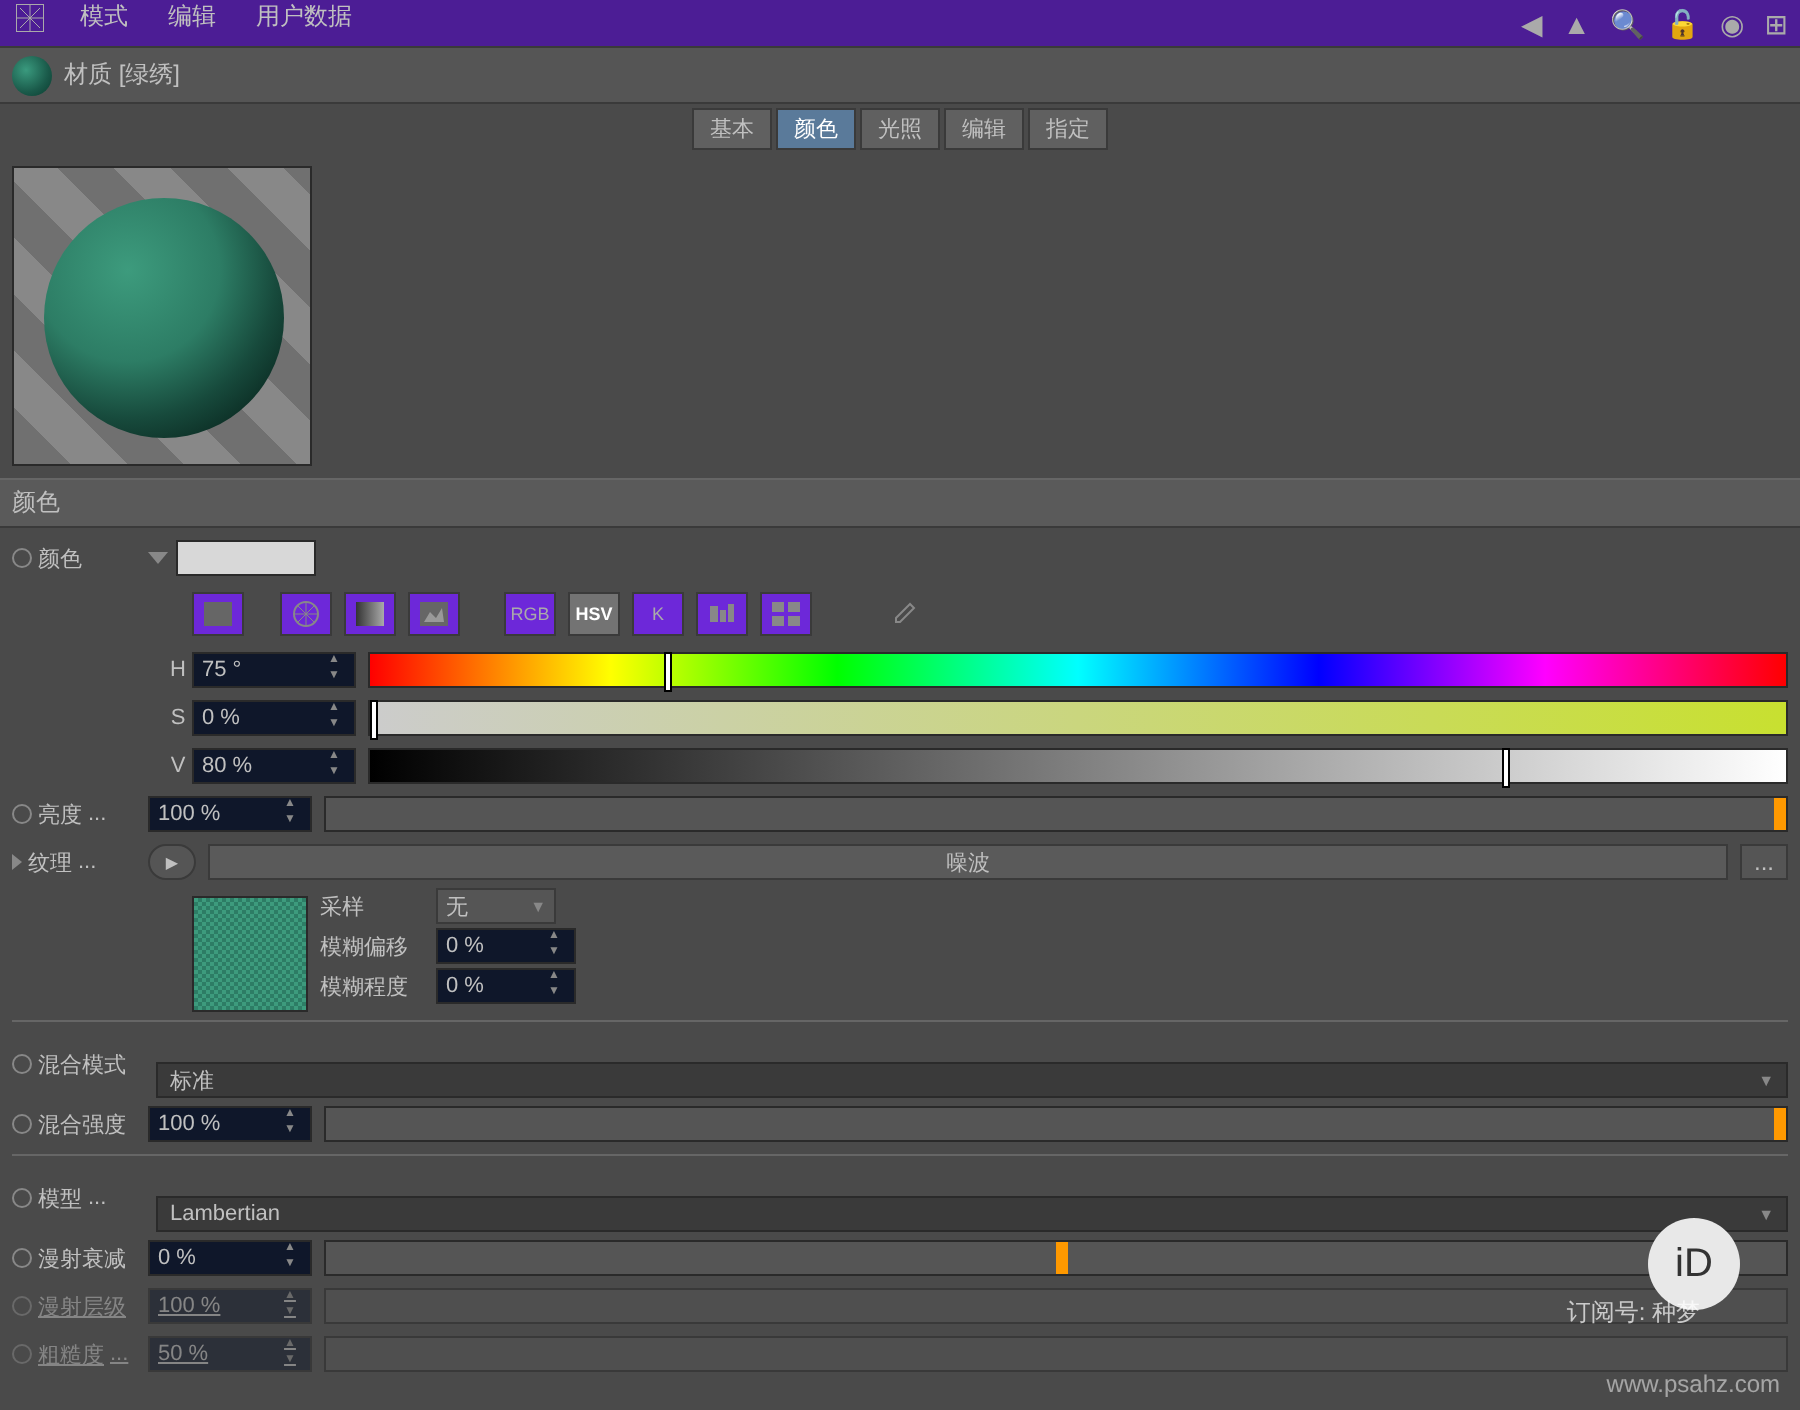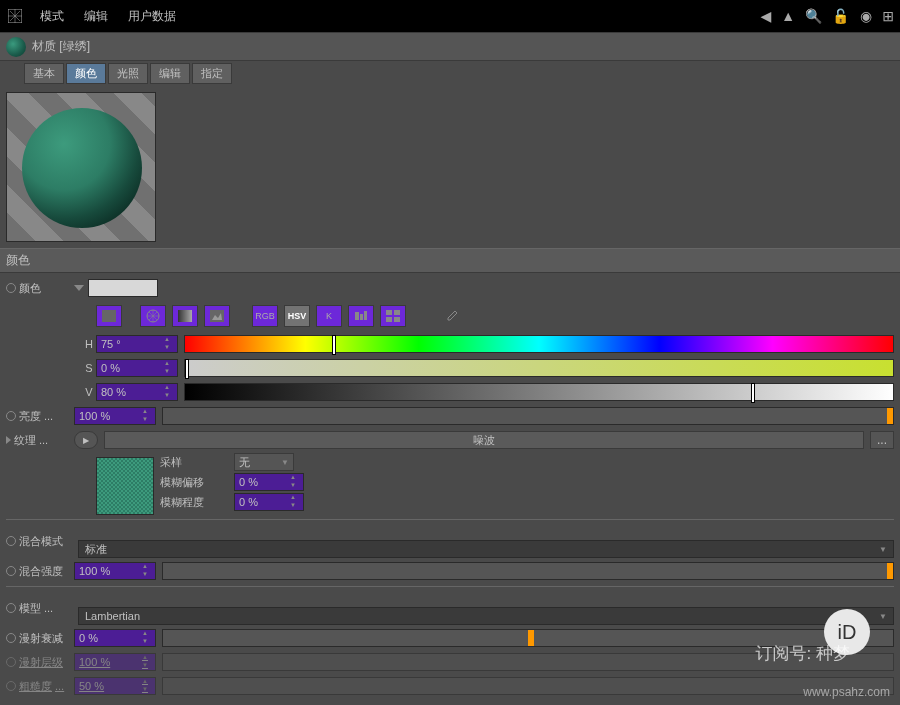--- a/index.html
+++ b/index.html
@@ -1,27 +1,27 @@
 <!DOCTYPE html>
 <html><head>
 <meta charset="utf-8">
 <style>
 * { margin: 0; padding: 0; box-sizing: border-box; font-family: Arial, sans-serif; }
 body { background: #4a4a4a; color: #c0c0c0; font-size: 12px; width: 900px; height: 705px; overflow: hidden; position: relative; }
 
-.menubar { display: flex; align-items: center; height: 24px; background: #000000; border-bottom: 1px solid #3a3a3a; padding: 16px 6px; }
+.menubar { display: flex; height: 24px; background: #4c1d95; border-bottom: 1px solid #3a3a3a; padding: 0 6px; }
 .menu-icon { width: 18px; height: 18px; margin-right: 6px; display: flex; align-items: center; justify-content: center; }
 .menu-item { padding: 0 10px; cursor: pointer; }
 .menubar-right { margin-left: auto; display: flex; gap: 10px; align-items: center; }
 .menubar-right span { cursor: pointer; font-size: 14px; color: #aaa; }
 
 .title-row { display: flex; align-items: center; height: 28px; padding: 2px 6px; background: #555; border-bottom: 1px solid #3a3a3a; }
 .mat-ball { width: 20px; height: 20px; border-radius: 50%; background: radial-gradient(circle at 35% 35%, #3a9a7e, #1a5a4a 60%, #0a3a2e); margin-right: 6px; }
 
-.tab-row { display: flex; gap: 2px; padding: 2px 24px; background: #4a4a4a; }
+.tab-row { display: flex; gap: 2px; padding: 2px 24px; background: #4a4a4a; justify-content: center; }
 .tab { padding: 2px 8px; background: #606060; border: 1px solid #3a3a3a; cursor: pointer; font-size: 11px; }
 .tab.active { background: #5a7a9a; color: #fff; }
 
 .preview { margin: 6px; width: 150px; height: 150px; background: repeating-linear-gradient(45deg, #707070 0 20px, #888 20px 40px); border: 1px solid #2a2a2a; position: relative; }
 .preview-sphere { position: absolute; left: 15px; top: 15px; width: 120px; height: 120px; border-radius: 50%; background: radial-gradient(circle at 35% 30%, #3d9b7d, #2d7d65 40%, #174a3c 65%, #0a2820 85%); }
 
 .section-header { background: #5a5a5a; padding: 3px 6px; border-top: 1px solid #666; border-bottom: 1px solid #3a3a3a; font-size: 12px; }
 
 .content { padding: 4px 6px; }
 .row { display: flex; align-items: center; min-height: 22px; margin-bottom: 2px; }
@@ -30,53 +30,53 @@
 .tri-marker { width: 0; height: 0; border-left: 5px solid transparent; border-right: 5px solid transparent; border-top: 6px solid #888; display: inline-block; }
 .tri-right { width: 0; height: 0; border-top: 4px solid transparent; border-bottom: 4px solid transparent; border-left: 5px solid #888; display: inline-block; }
 
 .swatch-white { width: 70px; height: 18px; background: #d8d8d8; border: 1px solid #2a2a2a; margin-left: 4px; }
 
 .icon-row { display: flex; gap: 6px; align-items: center; margin: 6px 0 6px 90px; }
 .icon-btn { width: 26px; height: 22px; background: #6d28d9; border: 1px solid #3a3a3a; display: flex; align-items: center; justify-content: center; font-size: 9px; color: #aaa; cursor: pointer; }
 .icon-btn.active { background: #737373; color: #fff; font-weight: bold; }
 
 .hsv-label { width: 14px; text-align: center; font-size: 11px; margin-left: 76px; }
-.num-input { width: 82px; height: 18px; background: #4c1d95; border: 1px solid #2a2a2a; color: #c0c0c0; padding: 0 4px; font-size: 11px; display: flex; align-items: center; justify-content: space-between; }
+.num-input { width: 82px; height: 18px; background: #0f172a; border: 1px solid #2a2a2a; color: #c0c0c0; padding: 0 4px; font-size: 11px; display: flex; align-items: center; justify-content: space-between; }
 .spinner { width: 12px; display: flex; flex-direction: column; }
 .spinner span { height: 8px; font-size: 6px; line-height: 6px; text-align: center; color: #888; }
 
 .slider { flex: 1; height: 18px; margin-left: 6px; position: relative; border: 1px solid #2a2a2a; }
 .slider-h { background: linear-gradient(to right, #f00, #ff0 17%, #0f0 33%, #0ff 50%, #00f 67%, #f0f 83%, #f00); }
 .slider-s { background: linear-gradient(to right, #ccc, #c8e030); }
 .slider-v { background: linear-gradient(to right, #000, #fff); }
 .slider-grey { background: #555; }
 .slider-handle { position: absolute; top: -1px; width: 4px; height: 20px; background: #fff; border: 1px solid #000; }
 .slider-orange { position: absolute; top: 0; right: 0; width: 6px; height: 100%; background: #f90; }
 .slider-orange-mid { position: absolute; top: 0; width: 6px; height: 100%; background: #f90; }
 
 .tex-row { display: flex; align-items: center; gap: 6px; }
 .play-btn { width: 24px; height: 18px; background: #555; border: 1px solid #3a3a3a; border-radius: 9px; display: flex; align-items: center; justify-content: center; cursor: pointer; }
 .tex-bar { flex: 1; height: 18px; background: #5a5a5a; border: 1px solid #3a3a3a; display: flex; align-items: center; justify-content: center; font-size: 11px; position: relative; }
 .more-btn { width: 24px; height: 18px; background: #555; border: 1px solid #3a3a3a; display: flex; align-items: center; justify-content: center; cursor: pointer; }
 
 .tex-preview { width: 58px; height: 58px; background: repeating-conic-gradient(#2d7d65 0% 25%, #3d9b7d 0% 50%) 0 0/4px 4px; border: 1px solid #2a2a2a; margin-left: 90px; margin-top: 4px; }
 .tex-props { display: flex; flex-direction: column; gap: 2px; margin-left: 6px; }
-.tex-prop-row { display: flex; align-items: center; gap: 22px; font-size: 11px; }
+.tex-prop-row { display: flex; align-items: center; gap: 6px; font-size: 11px; }
 .tex-prop-label { width: 52px; }
 .dropdown-small { width: 60px; height: 18px; background: #555; border: 1px solid #3a3a3a; padding: 0 4px; display: flex; align-items: center; justify-content: space-between; font-size: 11px; }
 
 .sep { height: 1px; background: #666; margin: 4px 0; }
 
 .full-dropdown { flex: 1; height: 18px; background: #3a3a3a; border: 1px solid #2a2a2a; padding: 0 6px; display: flex; align-items: center; justify-content: space-between; font-size: 11px; margin-left: 4px; margin-top: 16px; }
 .dd-arrow { font-size: 8px; color: #888; }
 
 .disabled { opacity: 0.5; text-decoration: underline; }
 
 .watermark { position: absolute; bottom: 6px; right: 10px; font-size: 12px; color: rgba(255,255,255,0.5); }
-.watermark2 { position: absolute; bottom: 40px; right: 50px; font-size: 17px; color: rgba(255,255,255,0.7); }
+.watermark2 { position: absolute; bottom: 40px; right: 50px; font-size: 12px; color: rgba(255,255,255,0.7); }
 .id-circle { position: absolute; bottom: 50px; right: 30px; width: 46px; height: 46px; border-radius: 50%; background: #e8e8e8; display: flex; align-items: center; justify-content: center; font-size: 20px; font-weight: normal; color: #333; }
 </style>
 </head>
 <body>
 
 <div class="menubar">
   <span class="menu-icon">
     <svg width="14" height="14" viewBox="0 0 14 14">
         <rect width="14" height="14" fill="none" stroke="#aaa"></rect>
         <path d="M2 2L12 12M12 2L2 12M7 0v14M0 7h14" stroke="#aaa" stroke-width="0.5"></path>

